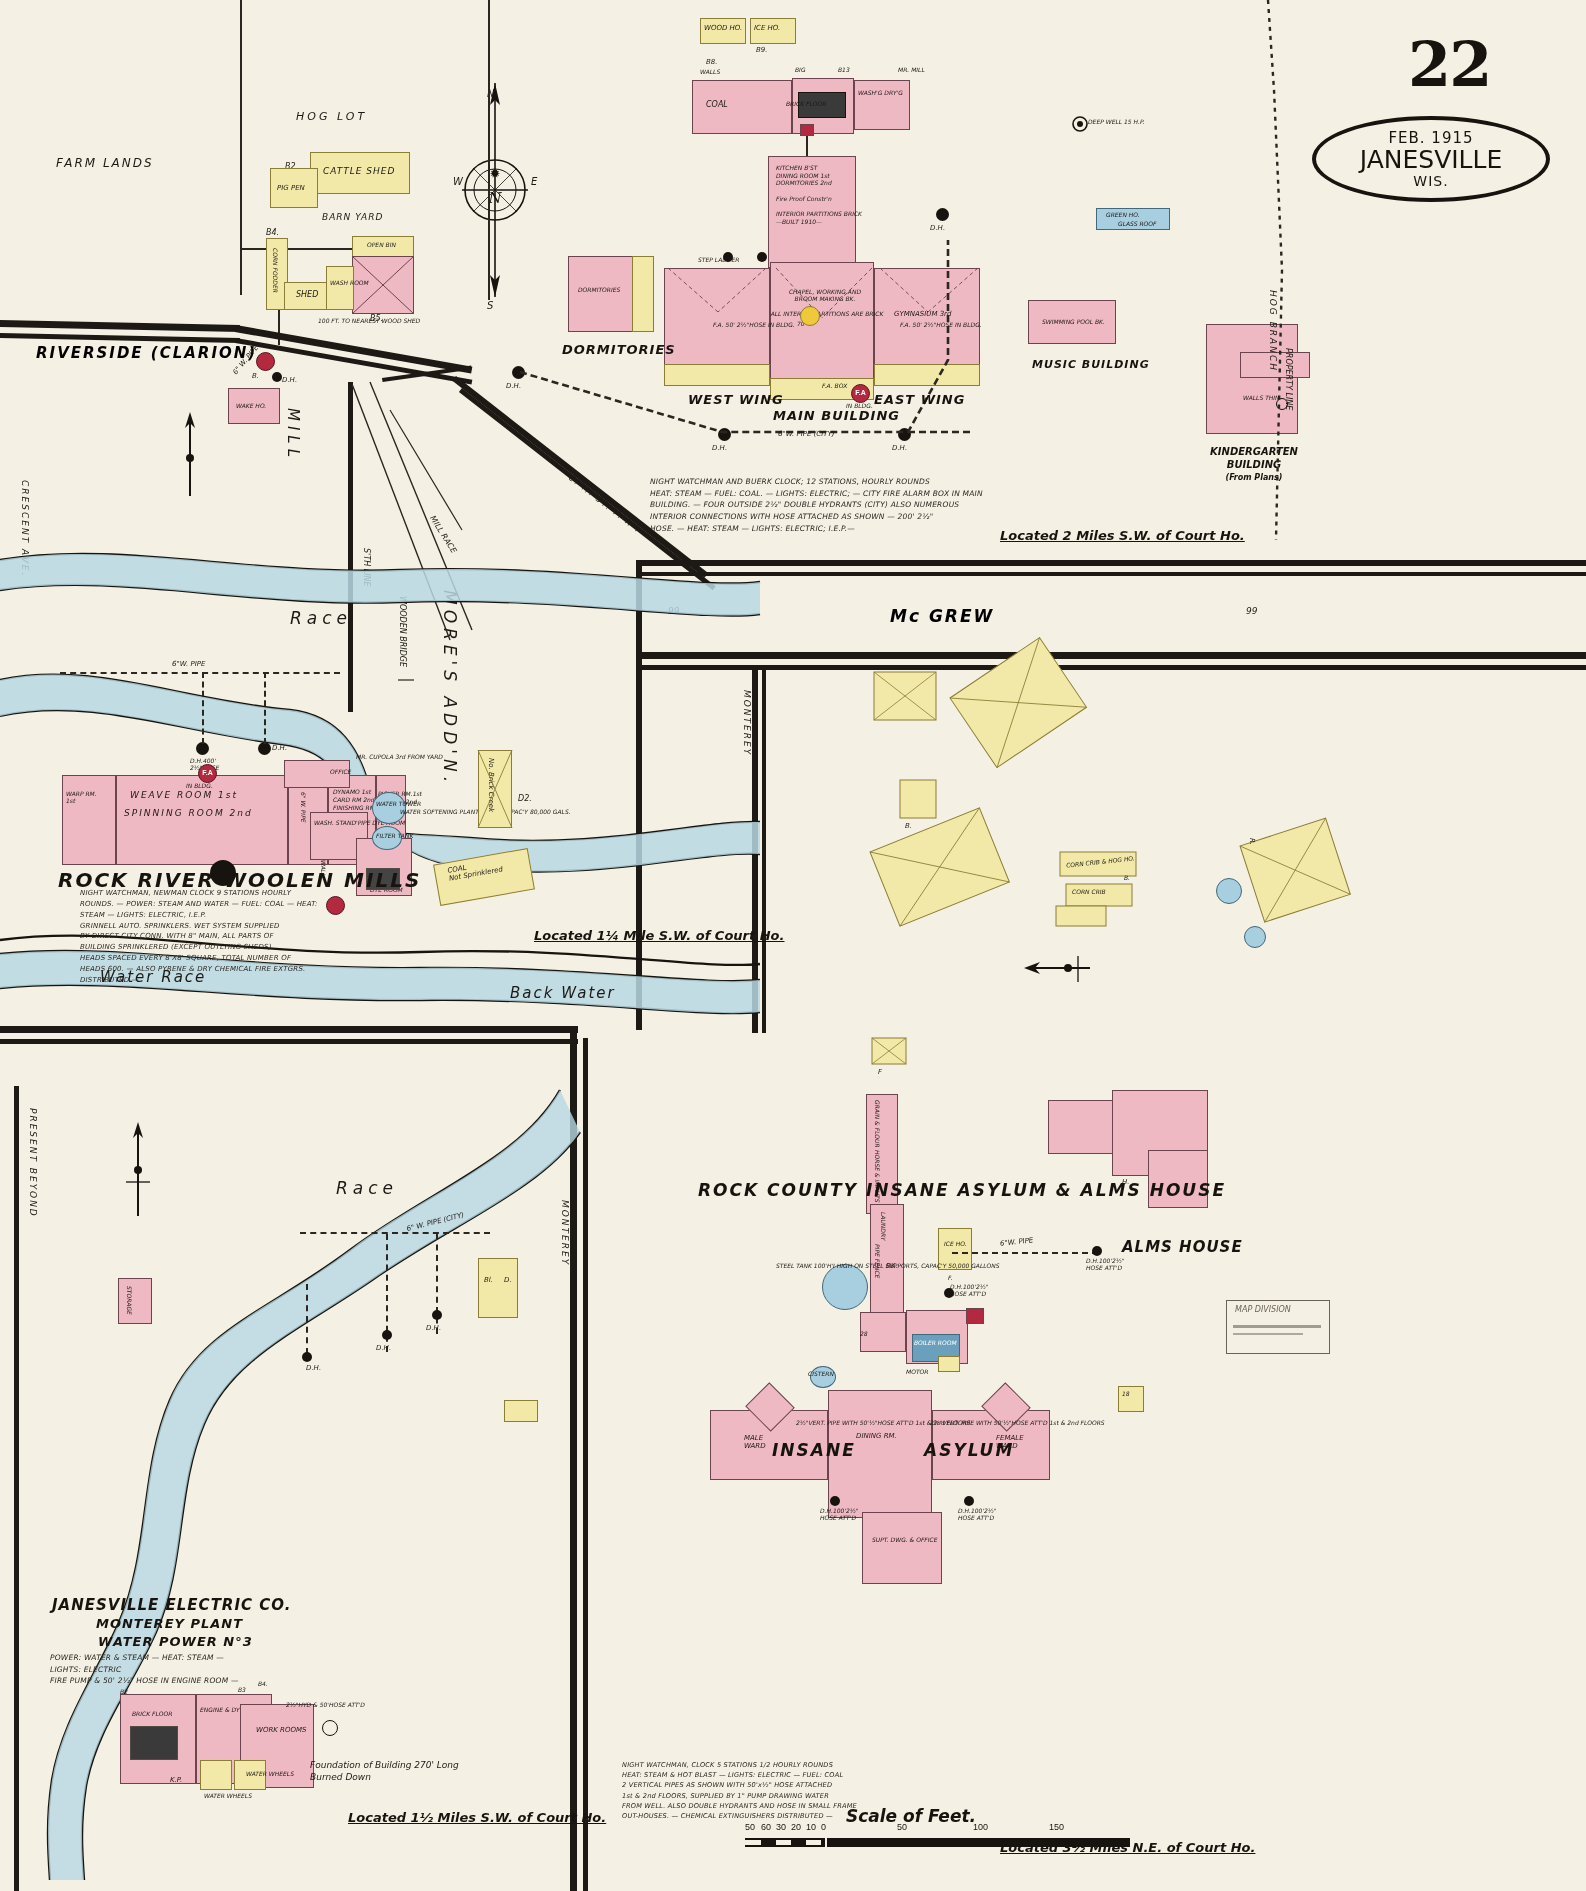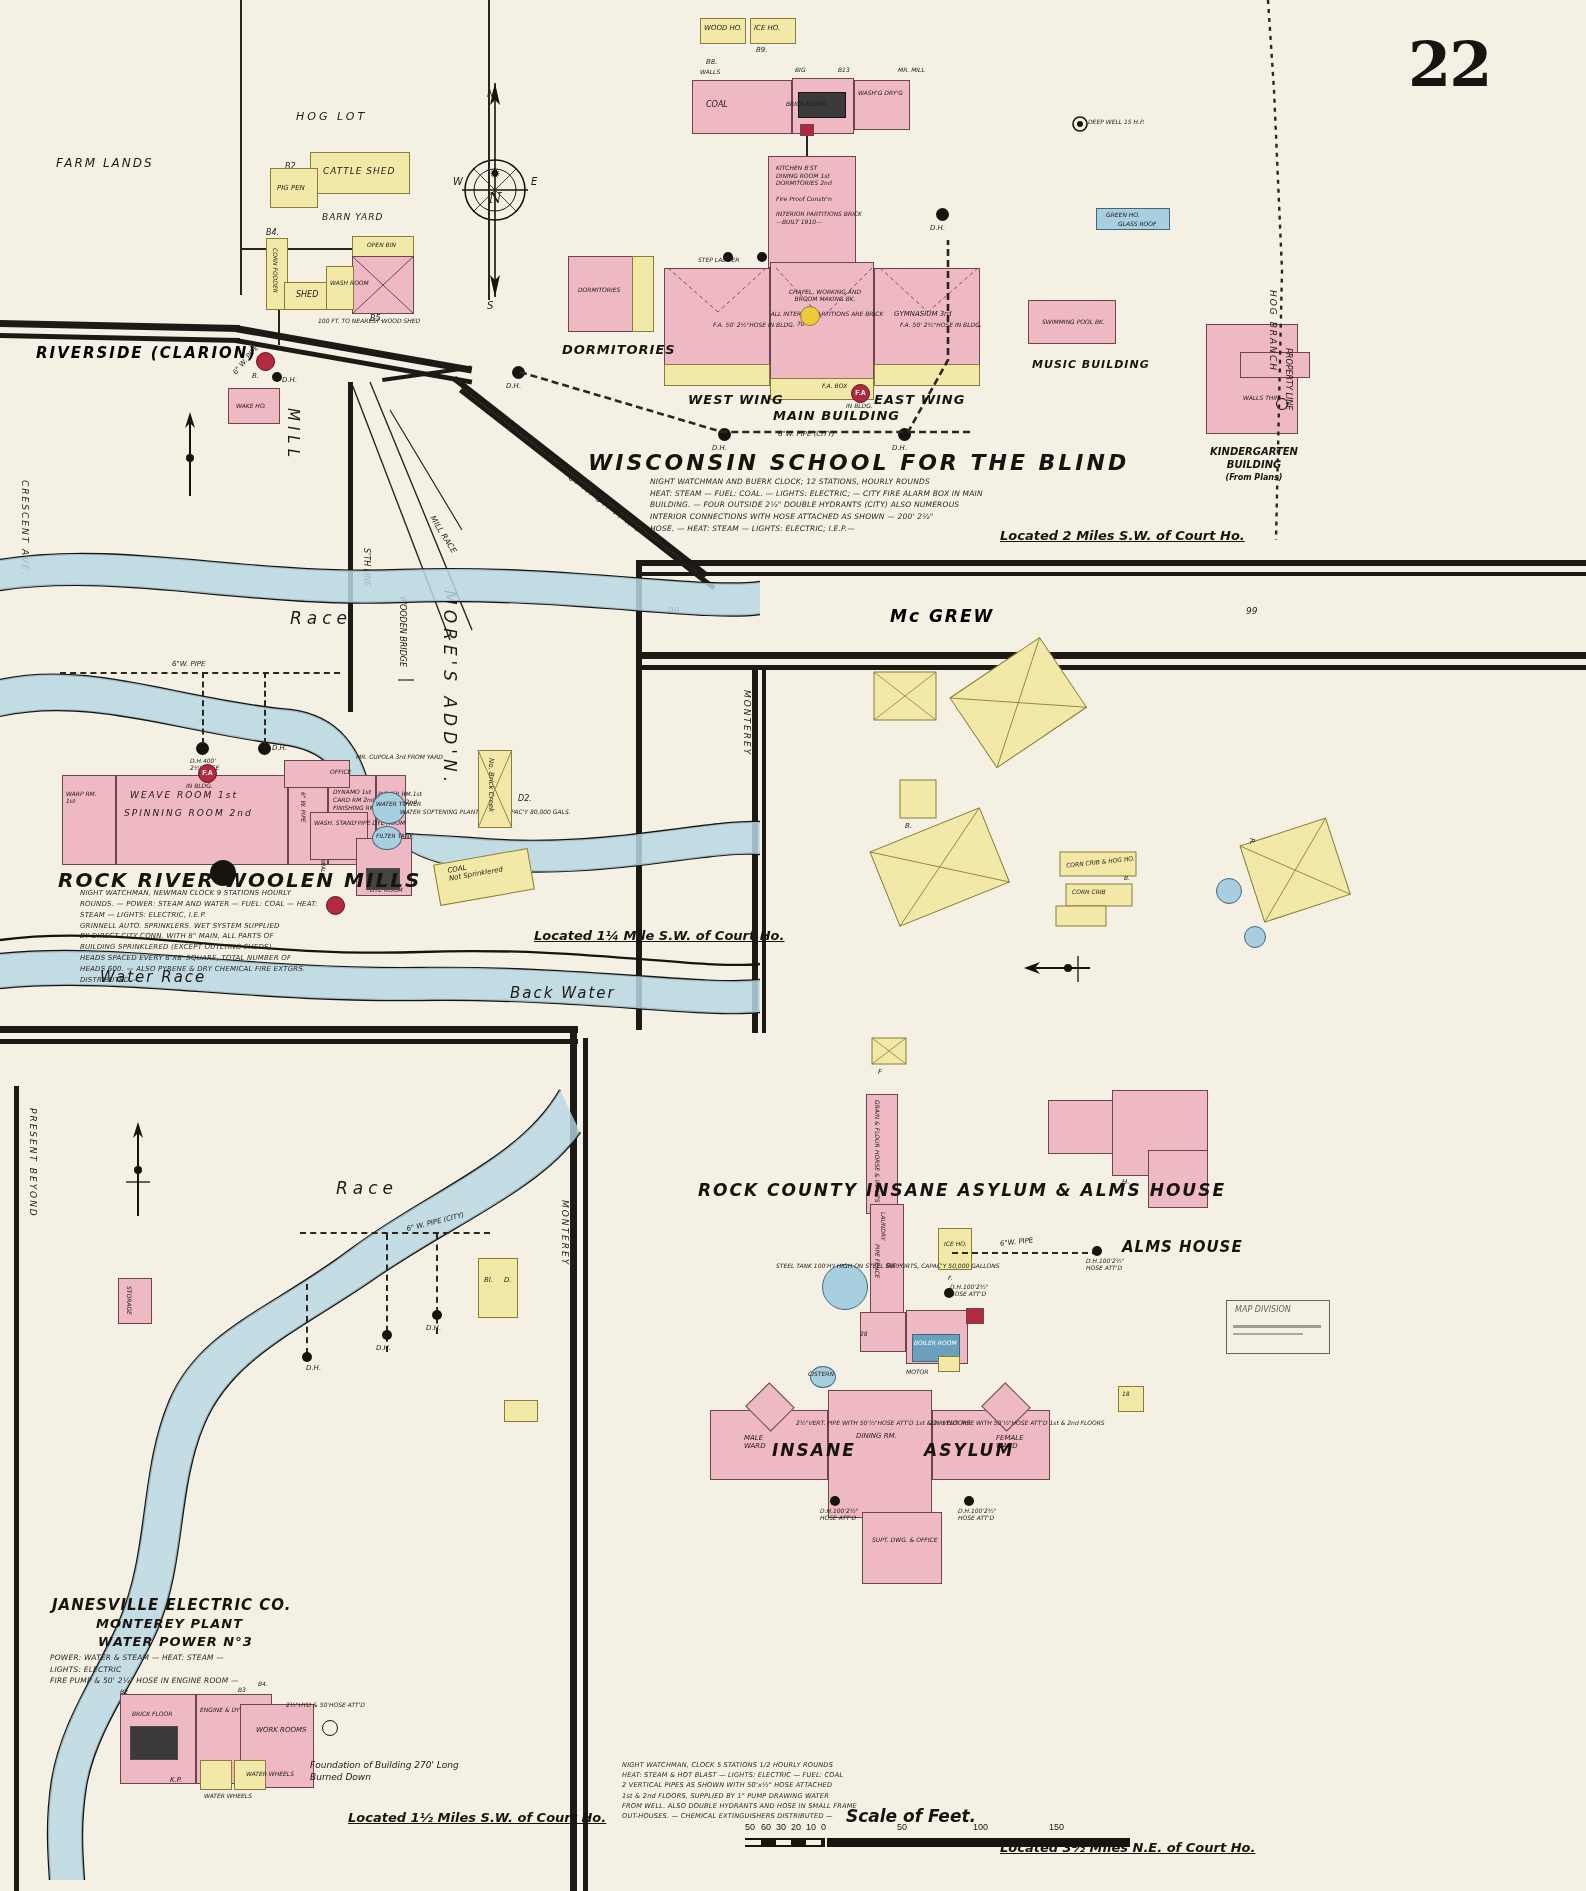--- a/index.html
+++ b/index.html
@@ -89,20 +89,25 @@
   .scaletick{position:absolute;top:-16px;font-size:9px;color:#17140f;
              font-family:"Liberation Sans",sans-serif;}
   .vert{writing-mode:vertical-rl;text-orientation:mixed;}
 </style>
 </head>
 <body>
 
 <div id="sheet">
 
   <div id="sheetnum">22</div>
+  <div id="cartouche">
+    <div class="c1">FEB. 1915</div>
+    <div class="c2">JANESVILLE</div>
+    <div class="c3">WIS.</div>
+  </div>
 
   <svg id="compass" width="110" height="230">
     <line x1="55" y1="8" x2="55" y2="222" stroke="#17140f" stroke-width="1.6"></line>
     <polygon points="55,8 50,30 55,25 60,30" fill="#17140f"></polygon>
     <polygon points="55,222 50,200 55,205 60,200" fill="#17140f"></polygon>
     <circle cx="55" cy="115" r="30" fill="none" stroke="#17140f" stroke-width="1.6"></circle>
     <circle cx="55" cy="115" r="21" fill="none" stroke="#17140f" stroke-width="1"></circle>
     <line x1="22" y1="115" x2="88" y2="115" stroke="#17140f" stroke-width="1.3"></line>
     <line x1="33" y1="93" x2="77" y2="137" stroke="#17140f" stroke-width=".8"></line>
     <line x1="77" y1="93" x2="33" y2="137" stroke="#17140f" stroke-width=".8"></line>
@@ -229,21 +234,20 @@
   <svg width="620" height="300" style="left:500px;top:200px;">
     <polyline points="20,172 222,232 408,232 448,160 448,40" fill="none" stroke="#2b2620" stroke-width="2.6" stroke-dasharray="7,4"></polyline>
     <polyline points="408,232 470,232" fill="none" stroke="#2b2620" stroke-width="2.6" stroke-dasharray="7,4"></polyline>
   </svg>
   <div class="lbl t7" style="left:778px;top:430px;">6"W. PIPE  (CITY)</div>
 
   <div class="cap t13 sp1" style="left:688px;top:392px;">WEST WING</div>
   <div class="cap t13 sp1" style="left:874px;top:392px;">EAST WING</div>
   <div class="cap t13 sp1" style="left:773px;top:408px;">MAIN BUILDING</div>
 
-  <div class="cap t22 sp3" style="left:588px;top:450px;">WISCONSIN  SCHOOL  FOR  THE  BLIND</div>
   <div class="notes" style="left:650px;top:476px;width:480px;">NIGHT WATCHMAN AND BUERK CLOCK; 12 STATIONS, HOURLY ROUNDS
 HEAT: STEAM — FUEL: COAL. — LIGHTS: ELECTRIC; — CITY FIRE ALARM BOX IN MAIN
 BUILDING. — FOUR OUTSIDE 2½" DOUBLE HYDRANTS (CITY) ALSO NUMEROUS
 INTERIOR CONNECTIONS WITH HOSE ATTACHED AS SHOWN — 200' 2½"
 HOSE. — HEAT: STEAM — LIGHTS: ELECTRIC; I.E.P.—</div>
   <div class="cap t13 ul" style="left:1000px;top:528px;">Located 2 Miles S.W. of Court Ho.</div>
 
   <div class="street" style="left:0px;top:320px;width:240px;height:7px;transform:rotate(1.2deg);transform-origin:left top;"></div>
   <div class="street" style="left:0px;top:333px;width:240px;height:5px;transform:rotate(1.2deg);transform-origin:left top;"></div>
   <div class="street" style="left:236px;top:325px;width:240px;height:7px;transform:rotate(10deg);transform-origin:left top;"></div>

